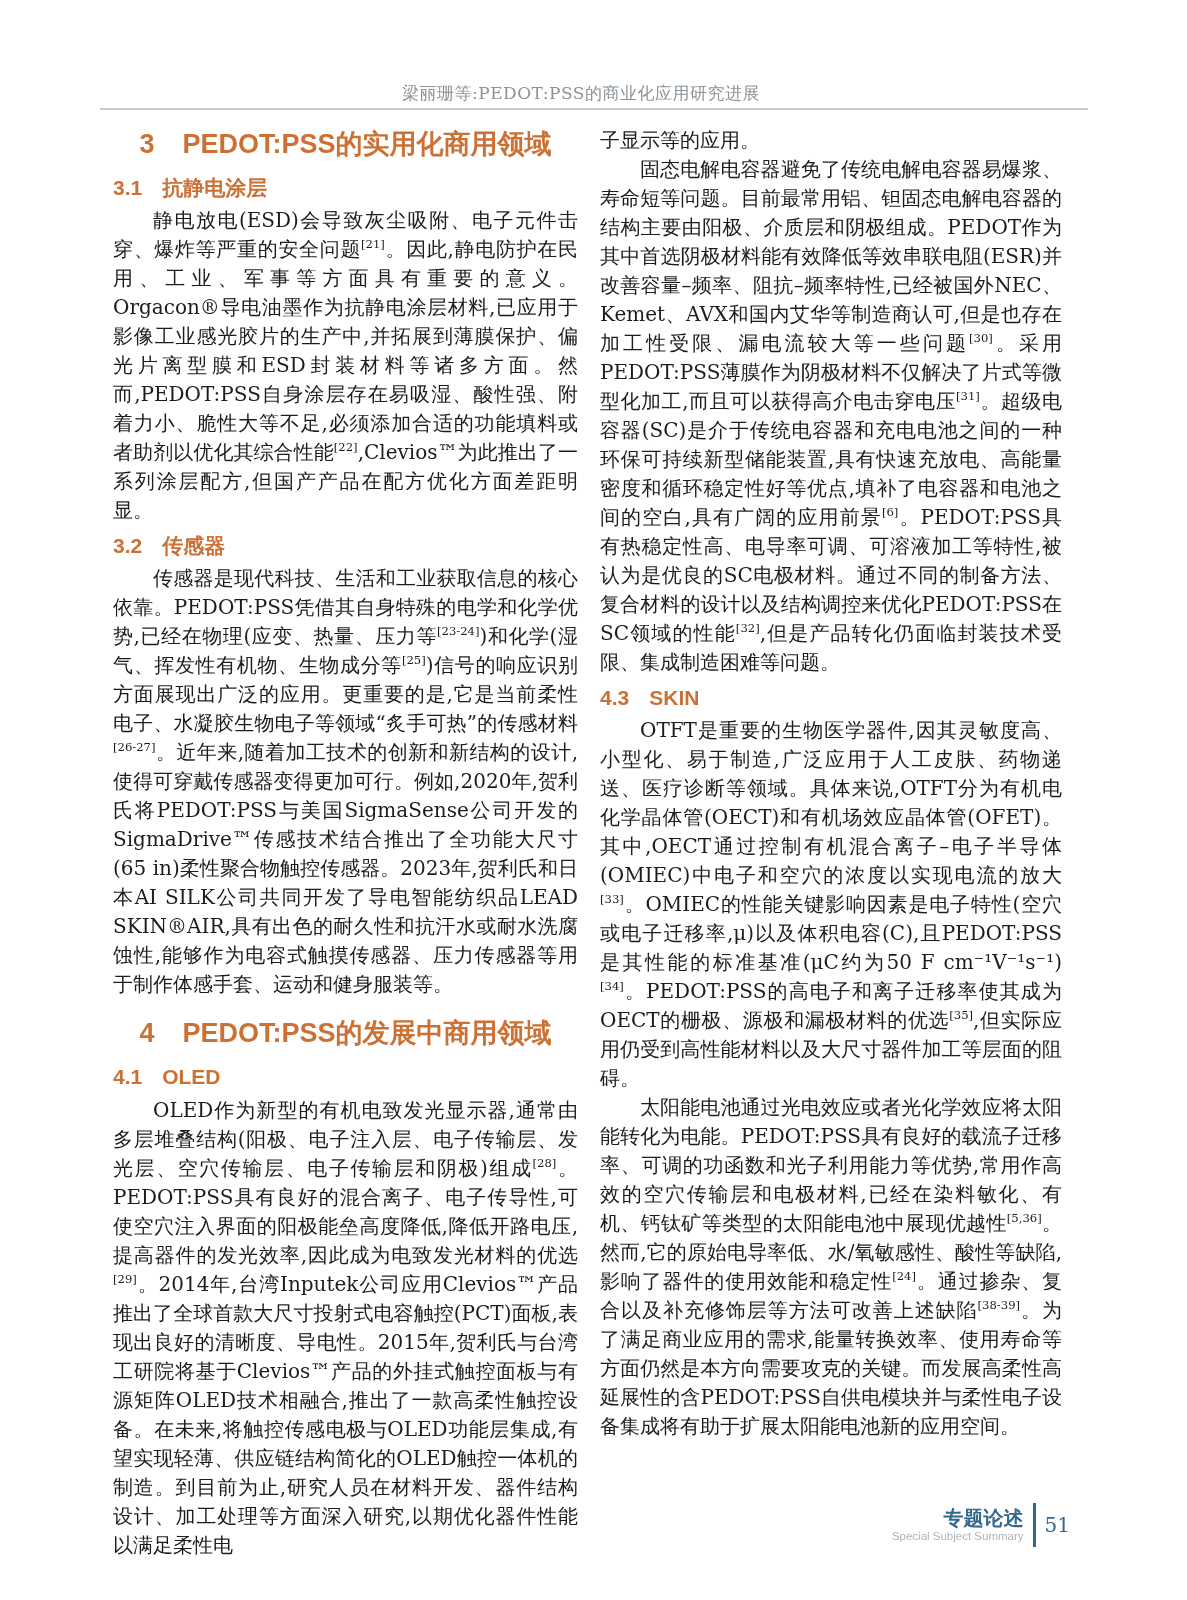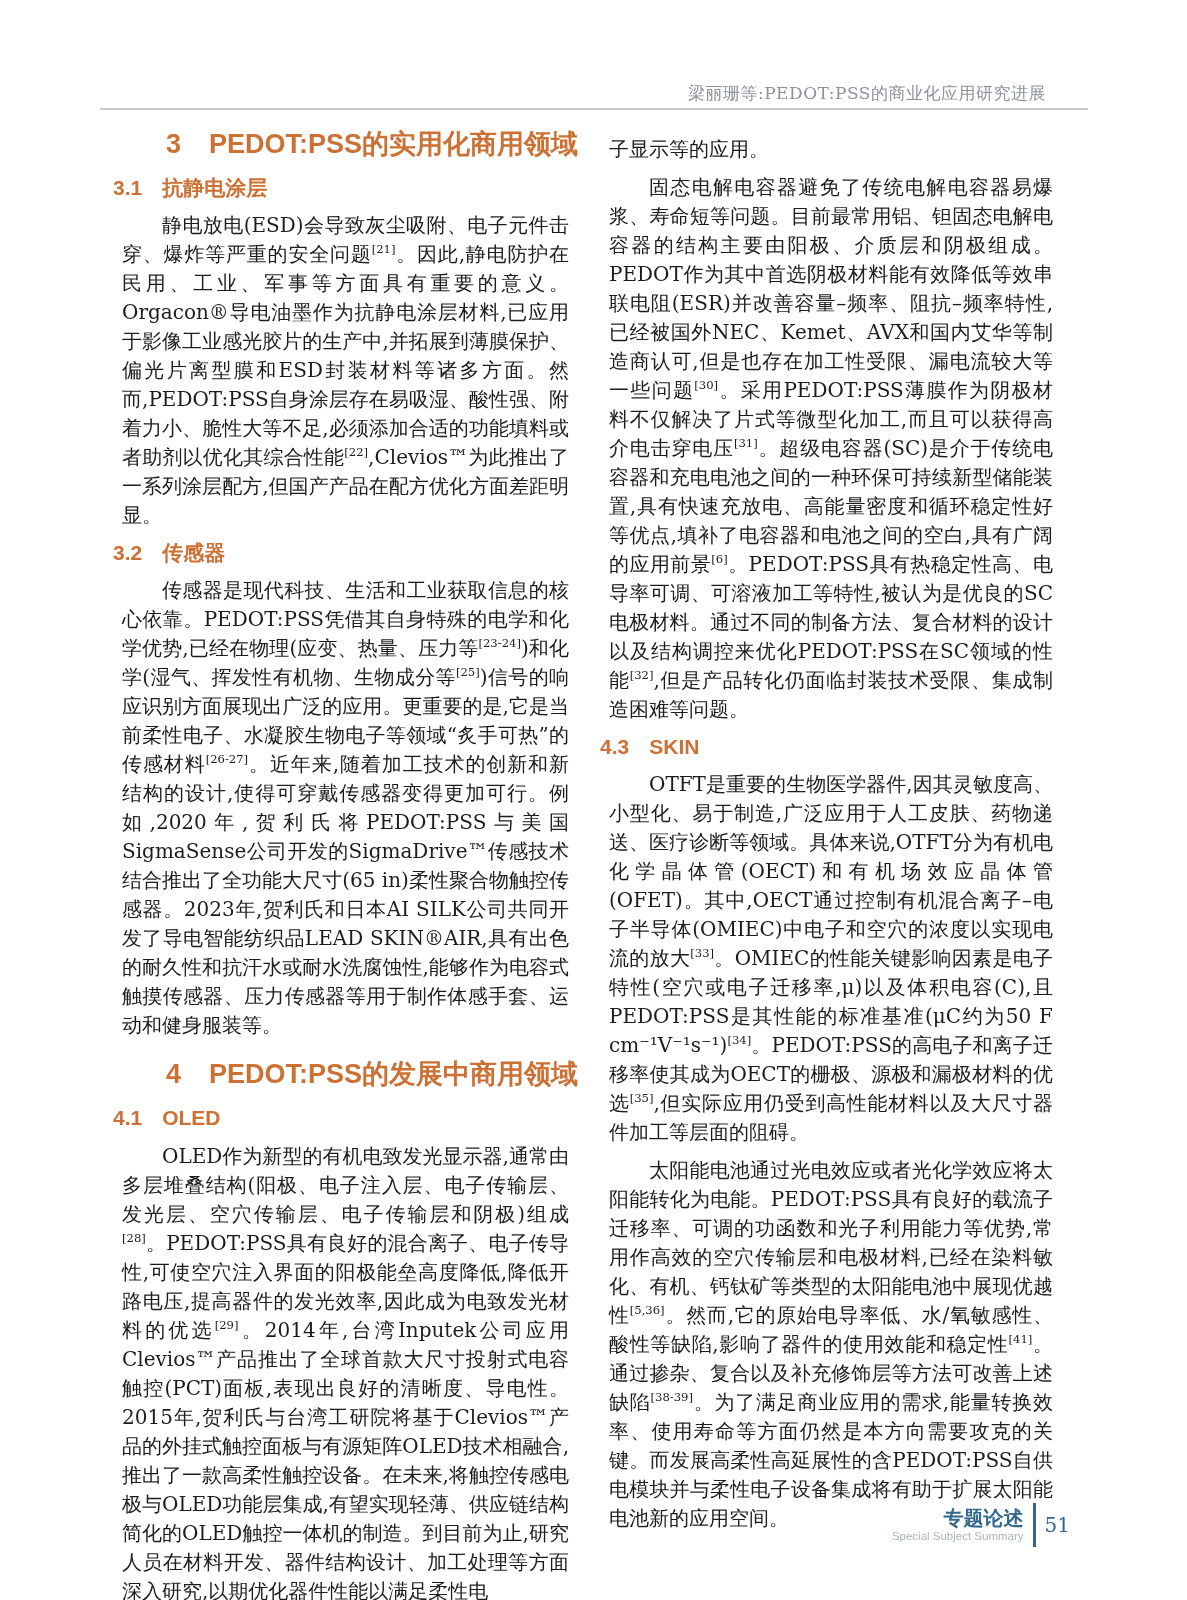--- a/index.html
+++ b/index.html
@@ -6,22 +6,22 @@
   .page{
     position:relative;
     width:1187px;height:1600px;
     background:#ffffff;
     overflow:hidden;
     font-family:"DejaVu Serif","Liberation Serif",serif;
     color:#1c1c1c;
   }
   
   .running-header{
-    position:absolute;top:82px;left:84px;width:962px;
-    text-align:right;
+    position:absolute;top:82px;left:100px;width:962px;
+    text-align:center;
     font-size:17px;color:#8b9399;
     letter-spacing:0.5px;
     font-family:"DejaVu Serif","Liberation Serif",serif;
   }
   .header-rule{
     position:absolute;top:108px;left:100px;width:988px;height:2px;
     background:#c4cacd;
   }
   
   .col{
@@ -29,33 +29,33 @@
     text-align:justify;
     font-size:20px;line-height:29px;
   }
   .col-left{left:113px;width:465px;}
   .col-right{left:600px;width:462px;}
   h1.sec{
     font-family:"Liberation Sans","DejaVu Sans",sans-serif;
     color:var(--accent,#cc7034);
     font-size:27px;font-weight:bold;
     margin:18px 0 12px 0;line-height:1.25;
-    text-align:right;
+    text-align:center;
   }
   .col-left h1.sec:first-child{margin-top:2px;}
   h1.sec .h-num{display:inline-block;margin-right:28px;}
   h2.sub{
     font-family:"Liberation Sans","DejaVu Sans",sans-serif;
     color:var(--accent,#cc7034);
     font-size:21px;font-weight:bold;
     margin:7px 0 4px 0;line-height:1.35;
     text-align:left;
   }
   h2.sub .h-num{display:inline-block;margin-right:20px;}
-  p.body{margin:9px;text-indent:2em;}
+  p.body{margin:0;text-indent:2em;}
   p.cont{text-indent:0;}
   sup{font-size:0.58em;line-height:0;vertical-align:super;}
   
   .footer{
     position:absolute;top:1503px;right:117px;
     display:flex;align-items:center;
   }
   .footer-labels{text-align:right;margin-right:9px;}
   .footer-cn{
     font-family:"Liberation Sans","DejaVu Sans",sans-serif;
@@ -113,21 +113,21 @@
   <div class="col col-right">
     <p class="body cont">子显示等的应用。</p>
 
     <p class="body">固态电解电容器避免了传统电解电容器易爆浆、寿命短等问题。目前最常用铝、钽固态电解电容器的结构主要由阳极、介质层和阴极组成。PEDOT作为其中首选阴极材料能有效降低等效串联电阻(ESR)并改善容量–频率、阻抗–频率特性,已经被国外NEC、Kemet、AVX和国内艾华等制造商认可,但是也存在加工性受限、漏电流较大等一些问题<sup>[30]</sup>。采用PEDOT:PSS薄膜作为阴极材料不仅解决了片式等微型化加工,而且可以获得高介电击穿电压<sup>[31]</sup>。超级电容器(SC)是介于传统电容器和充电电池之间的一种环保可持续新型储能装置,具有快速充放电、高能量密度和循环稳定性好等优点,填补了电容器和电池之间的空白,具有广阔的应用前景<sup>[6]</sup>。PEDOT:PSS具有热稳定性高、电导率可调、可溶液加工等特性,被认为是优良的SC电极材料。通过不同的制备方法、复合材料的设计以及结构调控来优化PEDOT:PSS在SC领域的性能<sup>[32]</sup>,但是产品转化仍面临封装技术受限、集成制造困难等问题。</p>
 
     <h2 class="sub">
       <span class="h-num">4.3</span><span class="h-title">SKIN</span>
     </h2>
     <p class="body">OTFT是重要的生物医学器件,因其灵敏度高、小型化、易于制造,广泛应用于人工皮肤、药物递送、医疗诊断等领域。具体来说,OTFT分为有机电化学晶体管(OECT)和有机场效应晶体管(OFET)。其中,OECT通过控制有机混合离子–电子半导体(OMIEC)中电子和空穴的浓度以实现电流的放大<sup>[33]</sup>。OMIEC的性能关键影响因素是电子特性(空穴或电子迁移率,μ)以及体积电容(C),且PEDOT:PSS是其性能的标准基准(μC约为50 F cm⁻¹V⁻¹s⁻¹)<sup>[34]</sup>。PEDOT:PSS的高电子和离子迁移率使其成为OECT的栅极、源极和漏极材料的优选<sup>[35]</sup>,但实际应用仍受到高性能材料以及大尺寸器件加工等层面的阻碍。</p>
 
-    <p class="body">太阳能电池通过光电效应或者光化学效应将太阳能转化为电能。PEDOT:PSS具有良好的载流子迁移率、可调的功函数和光子利用能力等优势,常用作高效的空穴传输层和电极材料,已经在染料敏化、有机、钙钛矿等类型的太阳能电池中展现优越性<sup>[5,36]</sup>。然而,它的原始电导率低、水/氧敏感性、酸性等缺陷,影响了器件的使用效能和稳定性<sup>[41]</sup>。通过掺杂、复合以及补充修饰层等方法可改善上述缺陷<sup>[38-39]</sup>。为了满足商业应用的需求,能量转换效率、使用寿命等方面仍然是本方向需要攻克的关键。而发展高柔性高延展性的含PEDOT:PSS自供电模块并与柔性电子设备集成将有助于扩展太阳能电池新的应用空间。</p>
+    <p class="body">太阳能电池通过光电效应或者光化学效应将太阳能转化为电能。PEDOT:PSS具有良好的载流子迁移率、可调的功函数和光子利用能力等优势,常用作高效的空穴传输层和电极材料,已经在染料敏化、有机、钙钛矿等类型的太阳能电池中展现优越性<sup>[5,36]</sup>。然而,它的原始电导率低、水/氧敏感性、酸性等缺陷,影响了器件的使用效能和稳定性<sup>[24]</sup>。通过掺杂、复合以及补充修饰层等方法可改善上述缺陷<sup>[38-39]</sup>。为了满足商业应用的需求,能量转换效率、使用寿命等方面仍然是本方向需要攻克的关键。而发展高柔性高延展性的含PEDOT:PSS自供电模块并与柔性电子设备集成将有助于扩展太阳能电池新的应用空间。</p>
   </div>
 
   <div class="footer">
     <div class="footer-labels">
       <div class="footer-cn">专题论述</div>
       <div class="footer-en">Special Subject Summary</div>
     </div>
     <div class="footer-bar"></div>
     <div class="footer-page">51</div>
   </div>

